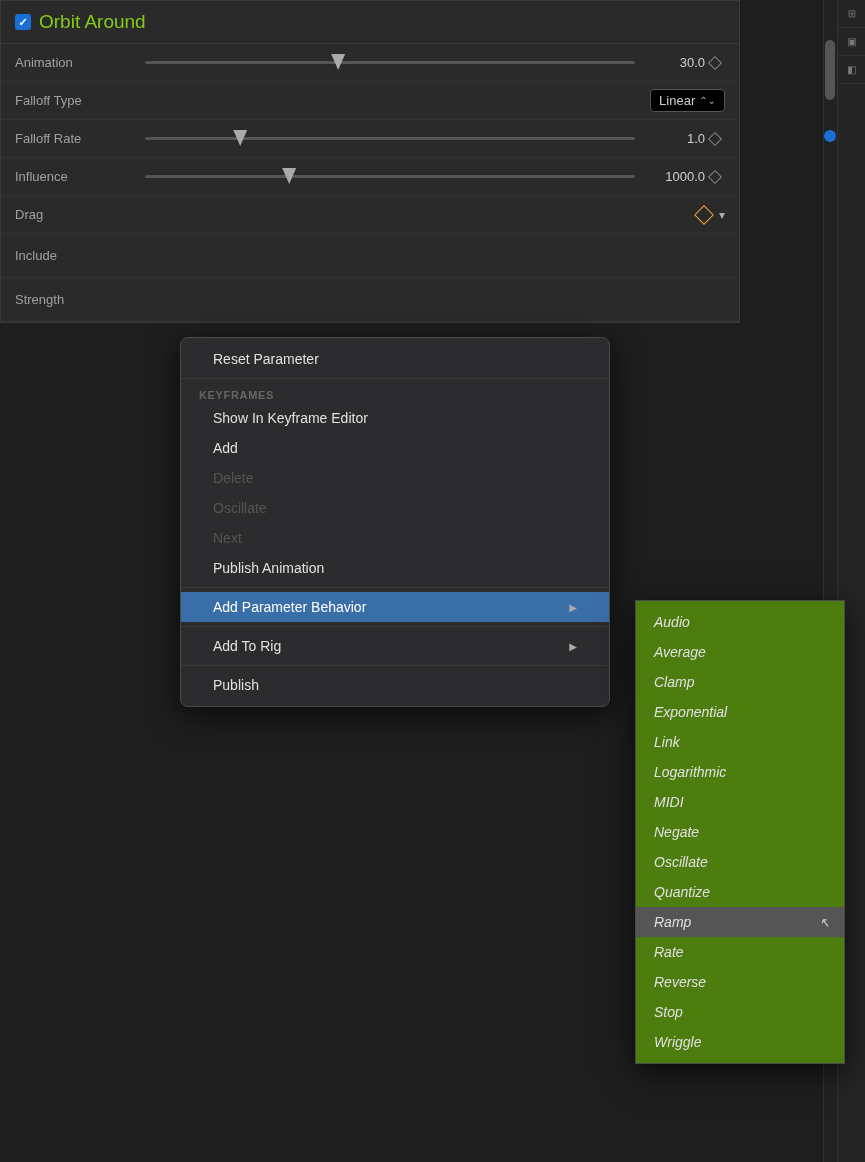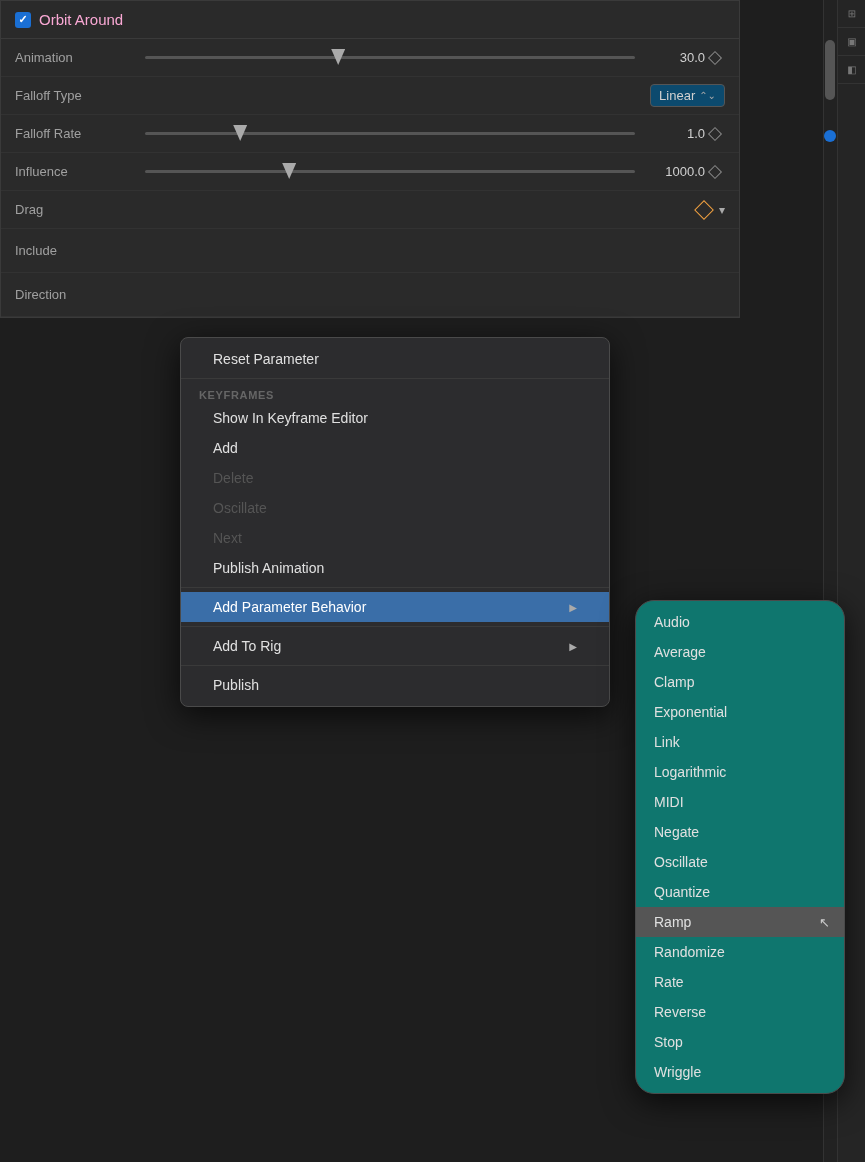--- a/index.html
+++ b/index.html
@@ -39,22 +39,22 @@
       flex-shrink: 0;
     }
     .checkbox-blue::after {
       content: '✓';
       color: white;
       font-size: 11px;
       font-weight: bold;
     }
 
     .panel-title {
-      font-size: 15px;
-      color: #f9a8d4;
+      font-size: 19px;
+      color: #84cc16;
       font-weight: 500;
     }
 
     .object-row {
       display: flex;
       align-items: center;
       padding: 8px 14px;
       border-bottom: 1px solid #3a3a3a;
       justify-content: space-between;
     }
@@ -126,21 +126,21 @@
       background: transparent;
       border: 1.5px solid #888;
       transform: rotate(45deg);
     }
 
     .prop-select {
       flex: 1;
       text-align: right;
     }
     .select-box {
-      background: #0c4a6e;
+      background: #000000;
       border: 1px solid #555;
       border-radius: 4px;
       padding: 3px 8px;
       font-size: 13px;
       color: #d0d0d0;
       display: inline-flex;
       align-items: center;
       gap: 4px;
     }
     .select-arrow {
@@ -241,26 +241,27 @@
       font-size: 10px;
       color: #aaa;
     }
 
     
     .submenu {
       position: absolute;
       top: 600px;
       left: 635px;
       width: 210px;
-      background: #0f766e;
+      background: #4d7c0f;
       border: 1px solid #4a4a4a;
-      border-radius: 19px;
+      border-radius: 0;
       padding: 6px 0;
       box-shadow: 0 8px 32px rgba(0,0,0,0.7);
       z-index: 11;
+      font-style: italic;
     }
 
     .submenu-item {
       padding: 7px 18px;
       font-size: 14px;
       color: #e0e0e0;
       cursor: pointer;
       display: flex;
       align-items: center;
     }
@@ -392,21 +393,21 @@
       <div class="keyframe-diamond"></div>
       <span class="chevron-down">▾</span>
     </div>
   </div>
 
   <div class="include-row">
     <span class="include-label">Include</span>
   </div>
 
   <div class="direction-row">
-    <span class="direction-label">Direction</span>
+    <span class="direction-label">Strength</span>
   </div>
 
 </div>
 
 <div class="context-menu">
 
   <div class="menu-item">
     <span>Reset Parameter</span>
   </div>
 
@@ -485,23 +486,20 @@
     </div>
   <div class="submenu-item">
       <span>Quantize</span>
     </div>
   <div class="submenu-item selected" style="background:#555; position:relative;">
     <span>Ramp</span>
 
     <span style="position:absolute; right: 14px; color:#ccc; font-size:13px;">↖</span>
   </div>
   <div class="submenu-item">
-      <span>Randomize</span>
-    </div>
-  <div class="submenu-item">
       <span>Rate</span>
     </div>
   <div class="submenu-item">
       <span>Reverse</span>
     </div>
   <div class="submenu-item">
       <span>Stop</span>
     </div>
   <div class="submenu-item">
       <span>Wriggle</span>

